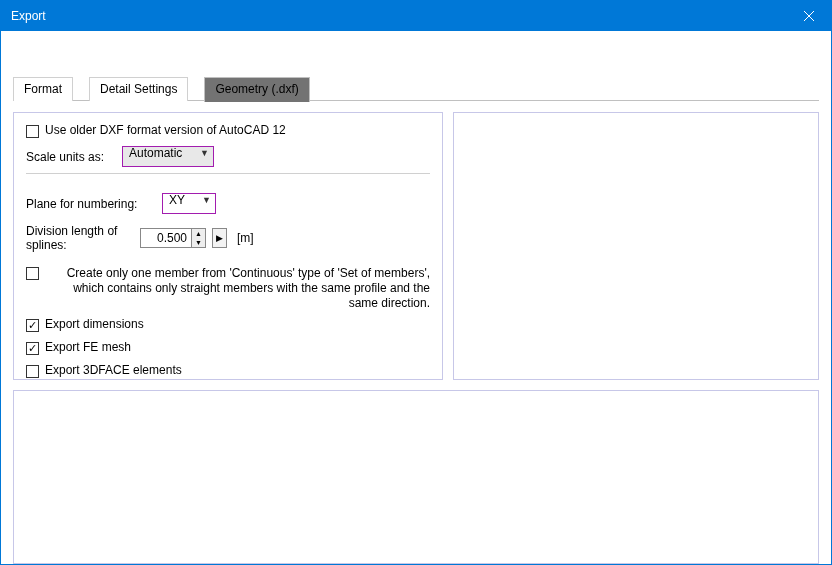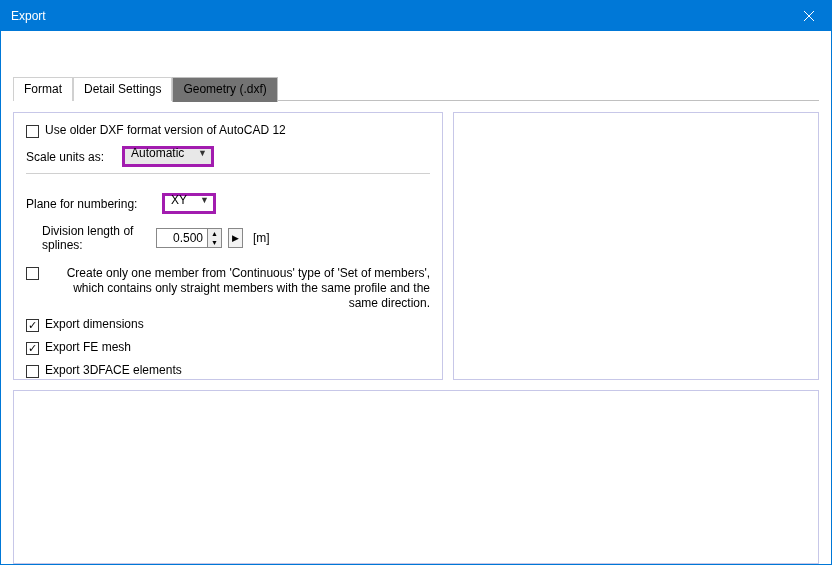--- a/index.html
+++ b/index.html
@@ -4,56 +4,56 @@
 <style>
   * { box-sizing: border-box; }
   html, body { margin: 0; padding: 0; font-family: "Segoe UI", Tahoma, sans-serif; font-size: 12px; color: #000; background: #fff; }
   .window { width: 832px; height: 565px; border: 1px solid #0078d7; display: flex; flex-direction: column; gap: 40px; }
   .titlebar { height: 30px; background: #0078d7; color: #fff; display: flex; align-items: center; padding: 0 0 0 10px; }
   .titlebar .title { flex: 1; font-size: 12px; }
   .titlebar .close { width: 45px; height: 30px; display: flex; align-items: center; justify-content: center; }
   .titlebar .close svg { stroke: #fff; stroke-width: 1; }
   .client { flex: 1; padding: 6px 12px 0 12px; display: flex; flex-direction: column; }
   .tabs { display: flex; align-items: flex-end; position: relative; z-index: 2; }
-  .tab { padding: 4px 10px 5px 10px; border: 1px solid #ccc; border-bottom: none; background: #fff; margin-right: 0px; font-size: 12px; cursor: default; position: relative; }
+  .tab { padding: 4px 10px 5px 10px; border: 1px solid #ccc; border-bottom: none; background: #fff; margin-right: 16px; font-size: 12px; cursor: default; position: relative; }
   .tab.inactive { border-color: #d0d0d0; color: #000; }
   .tab.active { background: #737373; border-color: #c0c0c0; padding-bottom: 6px; margin-bottom: -1px; }
   .tabs-border { border-top: 1px solid #c0c0c0; margin-top: -1px; }
   .tabbody { flex: 1; display: flex; flex-direction: column; gap: 10px; padding-top: 11px; }
   .row1 { display: flex; gap: 10px; }
   .panel { border: 1px solid #c7c7e8; background: #fff; }
   .panel.left { width: 430px; height: 268px; padding: 10px 12px; }
   .panel.right { flex: 1; height: 268px; }
   .panel.bottom { height: 174px; width: 100%; }
 
   .chk-row { display: flex; align-items: center; gap: 6px; margin-bottom: 8px; }
   .chk-row.multi { align-items: flex-start; text-align: right; }
   .chk { width: 13px; height: 13px; border: 1px solid #333; display: inline-flex; align-items: center; justify-content: center; flex: 0 0 13px; margin-top: 1px;}
   .chk.checked::after { content: "✓"; font-size: 11px; line-height: 11px; color: #000; }
   .chk-label { font-size: 12px; line-height: 15px; }
 
   .field-row { display: flex; align-items: center; margin-bottom: 6px; gap: 6px;}
   .field-label { width: 90px; }
-  .select { height: 21px; border: 3px solid #a21caf; background: #e8e8e8; display: inline-flex; align-items: center; padding: 0 4px 8px 6px; gap: 6px; }
+  .select { height: 21px; border: 1px solid #a21caf; background: #e8e8e8; display: inline-flex; align-items: center; padding: 0 4px 8px 6px; gap: 6px; }
   .select.auto { width: 92px; }
   .select.xy { width: 54px; background: #fff; }
   .select .sel-val { flex: 1; font-size: 12px; text-align: left;}
   .select .sel-arrow { font-size: 9px; color: #333; }
 
   .hr { border: none; border-top: 1px solid #d0d0d0; margin: 6px 0 10px 0; }
 
   .spinner { display: inline-flex; align-items: center; }
   .spinner input { width: 52px; height: 20px; border: 1px solid #888; text-align: right; padding: 0 4px; font-size: 12px; font-family: inherit;}
   .spinner .spins { display: flex; flex-direction: column; border: 1px solid #888; border-left: none; height: 20px; width: 14px; }
   .spinner .spins div { flex: 1; display:flex; align-items:center; justify-content:center; font-size:7px; line-height:7px; background:#eee; cursor:default;}
   .stepbtn { width: 15px; height: 20px; border: 1px solid #888; margin-left: 2px; display:flex; align-items:center; justify-content:center; font-size:9px; background:#f3f3f3;}
   .unit { margin-left: 6px; }
 
   .div-row { display:flex; align-items:center; gap: 4px;}
-  .div-label { width: 110px; line-height:14px;margin-left:16px;}
+  .div-label { width: 110px; line-height:14px;}
 
   .footer { height: 44px; display: flex; align-items: center; padding: 0 0px; }
   .help-btn { width: 24px; height: 24px; border: 1px solid #aaa; background: #f4f4f4; display:flex; align-items:center; justify-content:center; border-radius:1px;}
   .help-btn svg circle { stroke:#2a6fbf; fill:#cfe3f7;}
   .spacer { flex: 1; }
   .btn { width: 90px; height: 24px; border: 1px solid #999; background: #fde047; margin-left: 8px; font-size:12px; font-family:inherit; cursor:default;}
   .btn.primary { border: 2px solid #a16207; background: #eef6fd; width:90px; height:20px;}
 </style>
 </head>
 <body>

